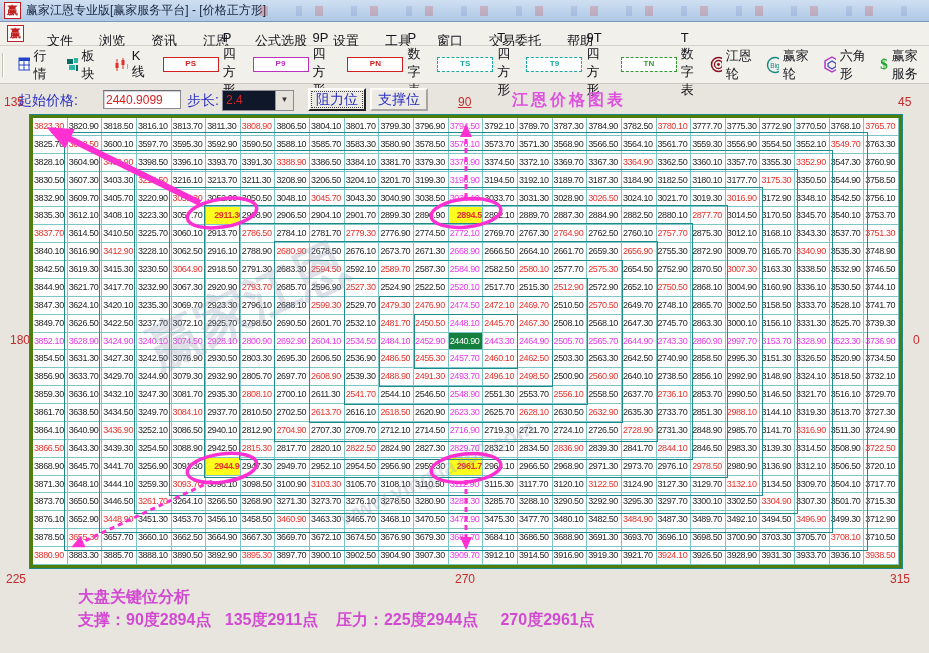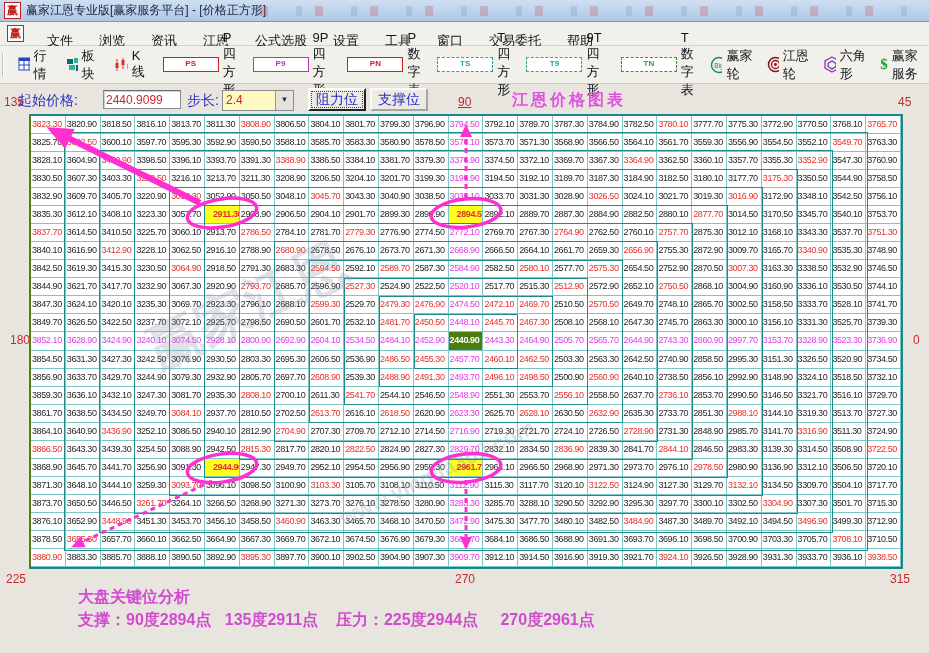--- a/index.html
+++ b/index.html
@@ -32,40 +32,40 @@
   .badge{display:inline-block;min-width:16px;height:13px;line-height:12px;font-size:8px;font-weight:bold;
          text-align:center;border:1px solid currentColor;border-radius:0;background:#fff;padding:0 19px;}
   .badge.dashed{border-style:dashed;}
   .dollar{font-size:15px;font-weight:bold;color:#1ca32c;font-family:"Liberation Serif",serif;}
 
   
   .blue-label{font-size:14px;color:#2a2ec0;}
   .red-label{font-size:12px;color:#c62a2a;}
   .price-input{left:103px;top:90px;width:72px;height:17px;border:1px solid #8a8a92;border-top-color:#6a6a72;
                background:#fff;color:#d42424;font-size:12px;padding:0 2px;box-shadow:inset 1px 1px 1px #cfcfcf;}
-  .combo{left:222px;top:90px;width:70px;height:19px;border:1px solid #8a8a92;background:#fef9c3;display:flex;}
+  .combo{left:222px;top:90px;width:70px;height:19px;border:1px solid #8a8a92;background:#0f172a;display:flex;}
   .combo-value{flex:1;font-size:12px;color:#d42424;padding:2px 3px;}
   .combo-btn{width:17px;background:#e6e3dc;border-left:1px solid #9a968c;color:#333;
              font-size:8px;text-align:center;line-height:18px;cursor:default;}
   .btn{position:absolute;height:23px;background:#eceae3;border:2px outset #fbfaf7;color:#2a2ec0;
        font-size:14px;font-family:"Liberation Sans",sans-serif;cursor:default;padding:0 6px;}
   .btn.focused{outline:1px dotted #444;outline-offset:-4px;border-color:#fff #777 #777 #fff;}
   .chart-title{font-size:16px;color:#df52df;letter-spacing:3px;font-weight:bold;}
 
   
-  .grid-wrap{left:29px;top:114px;width:874px;height:455px;background:#fff;border:2px solid #4d7c0f;
+  .grid-wrap{left:29px;top:114px;width:874px;height:455px;background:#fff;border:4px solid #4d7c0f;
              box-sizing:border-box;display:grid;grid-template-columns:repeat(25,1fr);
              grid-template-rows:repeat(25,1fr);}
   .cell{background:#fff;border-right:1px solid #7cc6c6;border-bottom:1px solid #7cc6c6;
         font-size:9px;line-height:16px;padding-left:1px;overflow:hidden;white-space:nowrap;
         color:#262626;letter-spacing:-0.4px;}
   .cell.red{color:#e5312b;}
   .cell.mag{color:#e73ae7;}
   .cell.hl{background:#ffff1e;color:#e5312b;font-weight:bold;padding-left:8px;}
-  .cell.center{background:#4d7c0f;color:#fff;font-weight:bold;}
+  .cell.center{background:#15803d;color:#fff;font-weight:normal;}
   .ring-overlay{left:29px;top:114px;width:874px;height:455px;pointer-events:none;}
   .ring{position:absolute;border:1.6px solid #1f8a8a;box-sizing:border-box;}
 
   
   .wm{pointer-events:none;color:rgba(135,152,172,0.28);font-weight:bold;white-space:nowrap;}
 
   
   .footer-line{font-size:16px;color:#d24ad2;font-weight:bold;white-space:pre;}
 
   svg.anno{left:0;top:0;pointer-events:none;}
@@ -143,33 +143,33 @@
   </span>
   <span class="tb-item">
     <span class="badge dashed" style="color:#1ba8a0">T9</span>
     <span>9T四方形</span>
   </span>
   <span class="tb-item">
     <span class="badge dashed" style="color:#2f9c30">TN</span>
     <span>T数字表</span>
   </span>
   <span class="tb-item">
-    <svg width="18" height="18">
-        <circle cx="9" cy="9" r="7.5" fill="none" stroke="#108a80" stroke-width="1.4"></circle>
-        <text x="9" y="11.5" font-size="6.5" text-anchor="middle" fill="#108a80" font-family="Liberation Sans,sans-serif">Big</text>
-      </svg>
-    <span>赢家轮</span>
-  </span>
-  <span class="tb-item">
     <svg width="17" height="17">
         <circle cx="8.5" cy="8.5" r="7" fill="none" stroke="#8a1020" stroke-width="1.5"></circle>
         <circle cx="8.5" cy="8.5" r="4" fill="none" stroke="#8a1020" stroke-width="1.3"></circle>
         <circle cx="8.5" cy="8.5" r="1.4" fill="#8a1020"></circle>
       </svg>
     <span>江恩轮</span>
+  </span>
+  <span class="tb-item">
+    <svg width="18" height="18">
+        <circle cx="9" cy="9" r="7.5" fill="none" stroke="#108a80" stroke-width="1.4"></circle>
+        <text x="9" y="11.5" font-size="6.5" text-anchor="middle" fill="#108a80" font-family="Liberation Sans,sans-serif">Big</text>
+      </svg>
+    <span>赢家轮</span>
   </span>
   <span class="tb-item">
     <svg width="18" height="17">
         <polygon points="9,1 16,5 16,12 9,16 2,12 2,5" fill="none" stroke="#b030c0" stroke-width="1.4"></polygon>
         <polygon points="9,5 13,7.5 13,10.5 9,13 5,10.5 5,7.5" fill="none" stroke="#4040c0" stroke-width="1.2"></polygon>
       </svg>
     <span>六角形</span>
   </span>
   <span class="tb-item">
     <span class="dollar">$</span>

